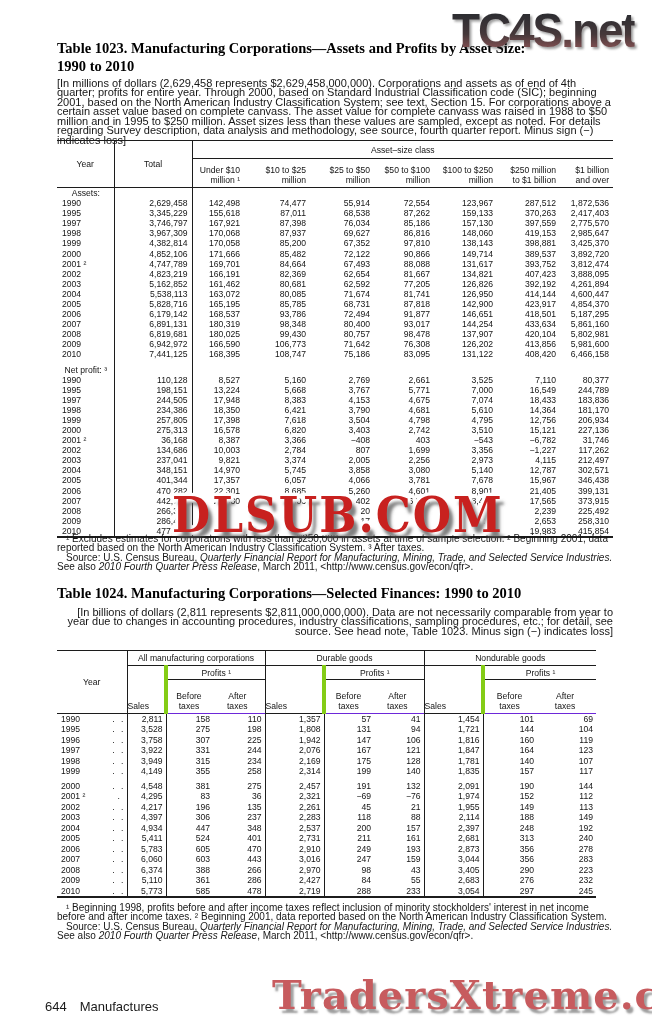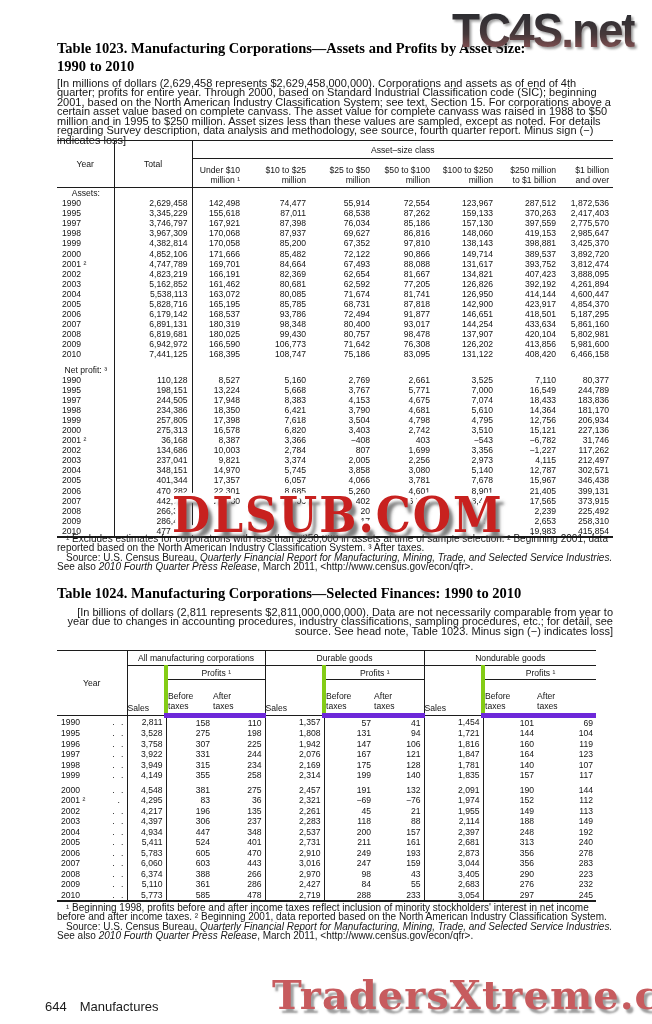--- a/index.html
+++ b/index.html
@@ -32,22 +32,22 @@
   #t1023 tr.sec td{padding-left:1px;white-space:nowrap;}
   #t1023 tr.padtop td{padding-top:5px;}
   
   #t1024{top:650px;width:539px;}
   #t1024 .h-year24{text-align:center;vertical-align:middle;
                    border-right:1px solid #1c1c1c;border-bottom:1px solid #1c1c1c;}
   #t1024 .g{text-align:center;height:14px;vertical-align:middle;border-bottom:1px solid #1c1c1c;}
   #t1024 .h-sales{text-align:left;vertical-align:bottom;padding:0 3px 2px 0;
                   border-right:4px solid #84cc16;border-bottom:1px solid #1c1c1c;}
   #t1024 .h-prof{text-align:center;height:13px;vertical-align:middle;border-bottom:1px solid #1c1c1c;}
-  #t1024 .h-bt,#t1024 .h-at{text-align:left;vertical-align:bottom;white-space:pre-line;
-                  padding:2px 3px 2px 0;height:29px;line-height:10.2px;border-bottom:5px solid #6d28d9;}
+  #t1024 .h-bt,#t1024 .h-at{text-align:center;vertical-align:bottom;white-space:pre-line;
+                  padding:2px 3px 2px 0;height:29px;line-height:10.2px;border-bottom:1px solid #6d28d9;}
   #t1024 .grp-end{border-right:1px solid #1c1c1c;}
   #t1024 tbody tr{height:10.5px;}
   #t1024 .c-year{border-right:1px solid #1c1c1c;padding-left:4px;}
   #t1024 td.br{border-right:1px solid #1c1c1c;}
   #t1024 td.num{padding-right:3px;}
   #t1024 tr.gaprow{height:4px;}
   
   #census-line{position:absolute;top:966px;left:0;width:592px;text-align:right;font-size:8.8px;color:#1a1a1a;}
   #page-line{position:absolute;top:999px;left:45px;font-size:13px;color:#1a1a1a;}
   #page-line .sec-name{margin-left:13px;}

